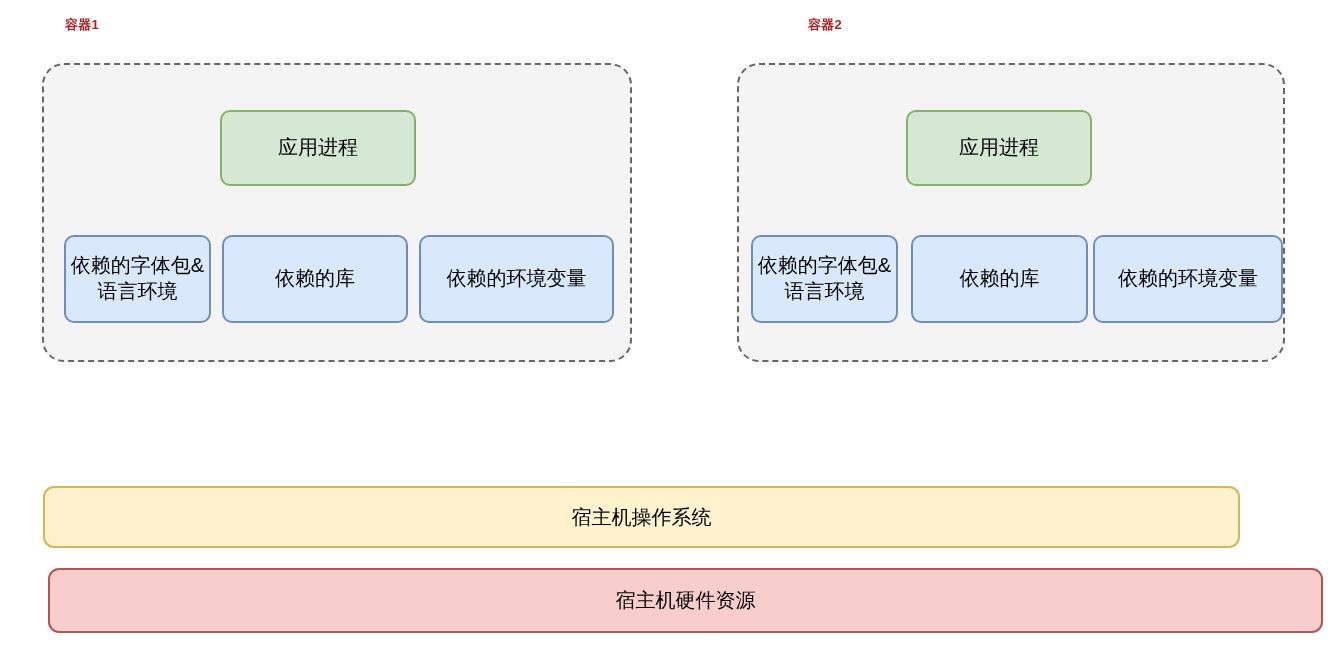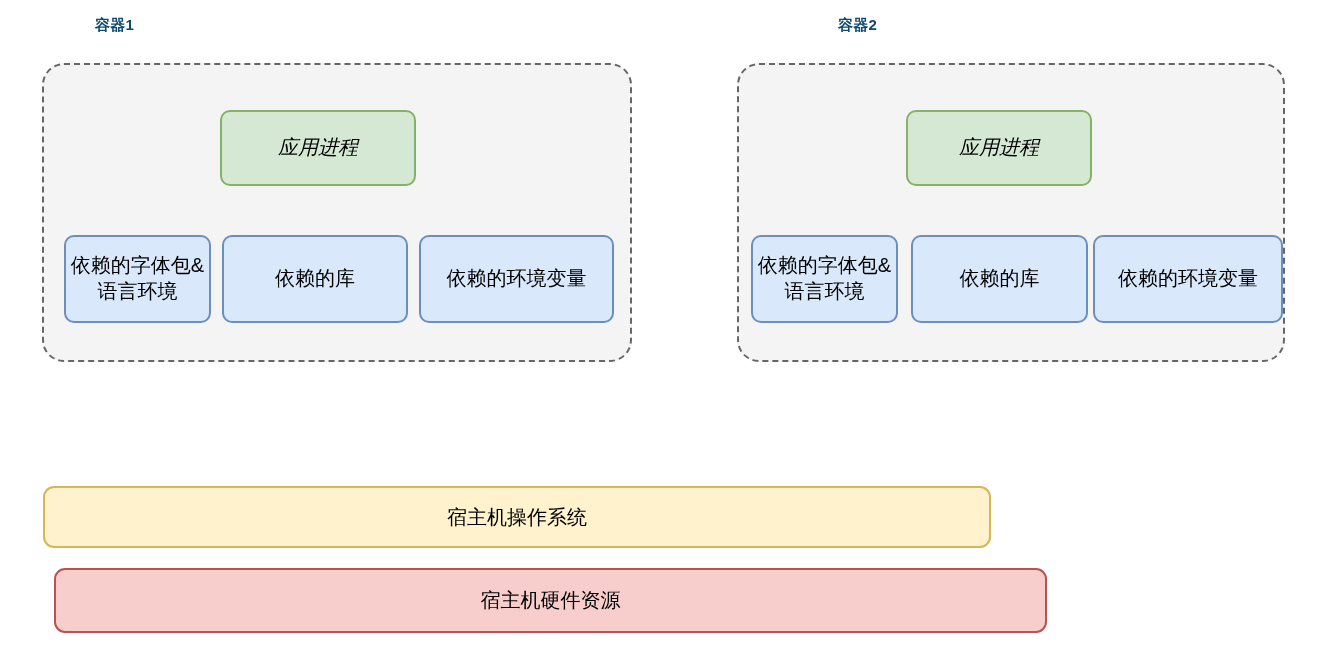--- a/index.html
+++ b/index.html
@@ -13,26 +13,25 @@
     position: relative;
     font-family: "Liberation Sans", "DejaVu Sans", sans-serif;
     overflow: hidden;
   }
   .canvas {
     position: absolute;
     inset: 0;
   }
   .container-title {
     position: absolute;
-    font-size: 15px;
+    font-size: 13px;
     font-weight: bold;
-    color: #0c4a6e;
+    color: #b91c1c;
     letter-spacing: 0.2px;
     white-space: nowrap;
-    margin-left: 30px;
   }
   .container-box {
     position: absolute;
     box-sizing: border-box;
     background: #f4f4f4;
     border: 2px dashed #666666;
     border-radius: 22px;
   }
   .node {
     position: absolute;
@@ -45,21 +44,20 @@
     border-width: 2px;
     border-style: solid;
     font-size: 20px;
     color: #000000;
     line-height: 1.28;
     padding: 0 4px;
   }
   .node-app {
     background: #d5e8d4;
     border-color: #82b366;
-    font-style: italic;
   }
   .node-dep {
     background: #dae8fc;
     border-color: #6c8ebf;
   }
   .bar {
     position: absolute;
     box-sizing: border-box;
     display: flex;
     align-items: center;
@@ -101,17 +99,17 @@
   <div class="container-box" style="left:737px; top:63px; width:548px; height:299px;"></div>
 
   <div class="node node-app" style="left:906px; top:110px; width:186px; height:76px;">应用进程</div>
 
   <div class="node node-dep" style="left:751px; top:235px; width:147px; height:88px;">依赖的字体包&amp;语言环境</div>
 
   <div class="node node-dep" style="left:911px; top:235px; width:177px; height:88px;">依赖的库</div>
 
   <div class="node node-dep" style="left:1093px; top:235px; width:190px; height:88px;">依赖的环境变量</div>
 
-  <div class="bar bar-os" style="left:43px; top:486px; width:948px; height:62px;">宿主机操作系统</div>
+  <div class="bar bar-os" style="left:43px; top:486px; width:1197px; height:62px;">宿主机操作系统</div>
 
-  <div class="bar bar-hw" style="left:54px; top:568px; width:993px; height:65px;">宿主机硬件资源</div>
+  <div class="bar bar-hw" style="left:48px; top:568px; width:1275px; height:65px;">宿主机硬件资源</div>
 
 </div>
 
 </body></html>

